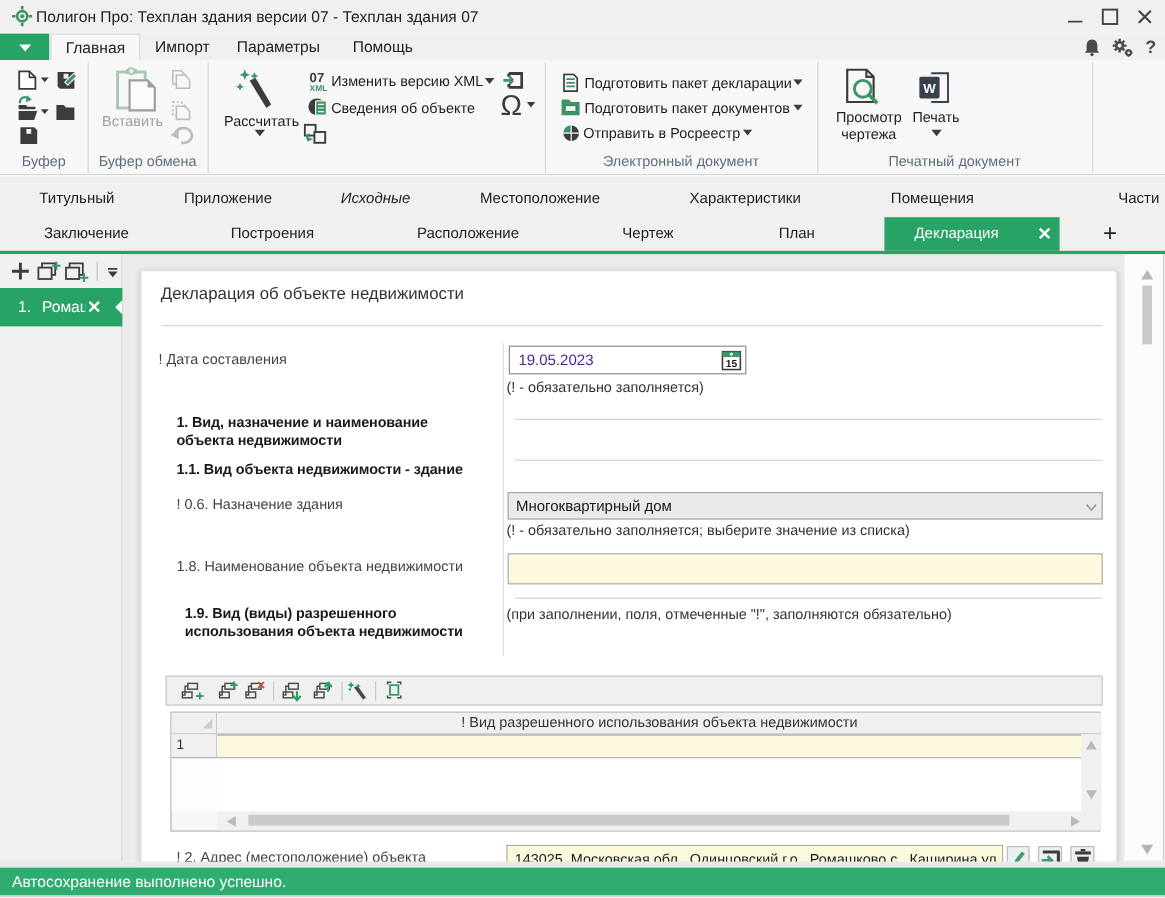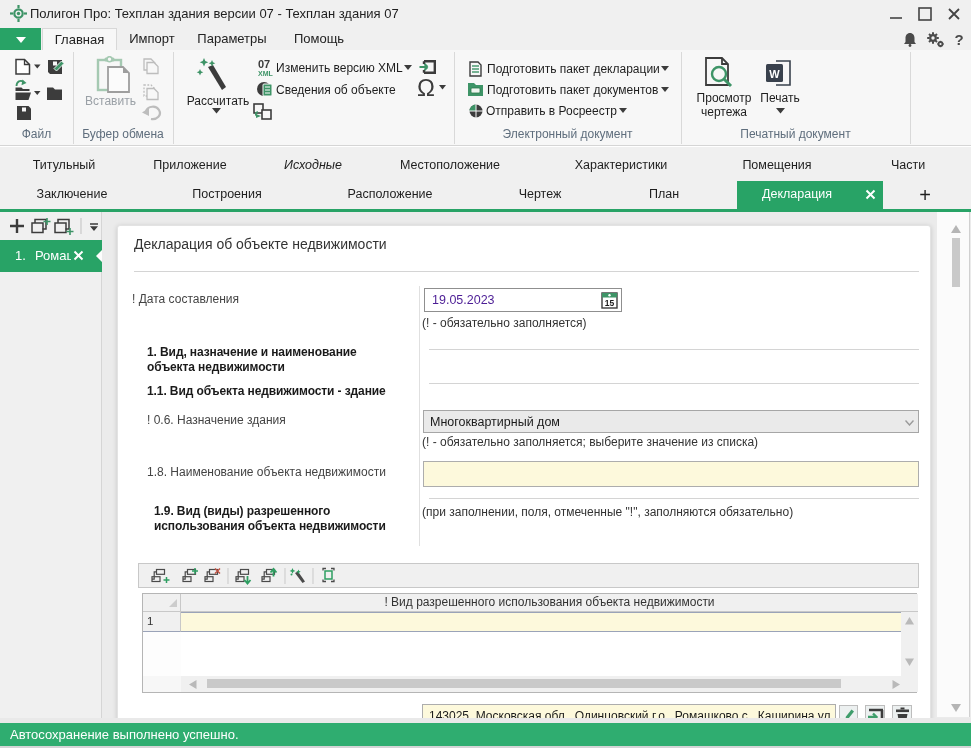--- a/index.html
+++ b/index.html
@@ -228,34 +228,34 @@
   <div class="rtext" style="position:absolute;left:681px;width:86px;top:41px;text-align:center;line-height:14px;">Просмотр<br>чертежа</div>
   <svg class="abs" style="left:766px;top:8px" width="28" height="30" viewBox="0 0 28 30">
     <path d="M10 3 L24 3 L24 27 L10 27" fill="#f7f7f7" stroke="#39414d" stroke-width="1.6"></path>
     <rect x="0" y="6" width="17" height="18" rx="1.5" fill="#39414d"></rect>
     <text x="8.5" y="19.5" font-size="11" font-weight="bold" fill="#fff" text-anchor="middle" font-family="Liberation Sans">W</text>
   </svg>
   <div class="rtext" style="position:absolute;left:747px;width:66px;top:41px;text-align:center;">Печать</div>
   <svg class="abs" style="left:776px;top:58px" width="9" height="6" viewBox="0 0 9 6">
       <path d="M0 0 L9 0 L4.5 5.5 Z" fill="#3c3c3c"></path>
     </svg>
-  <div class="rlabel" style="left:0;width:73px;">Файл</div>
+  <div class="rlabel" style="left:0;width:73px;">Буфер</div>
   <div class="rlabel" style="left:73px;width:100px;">Буфер обмена</div>
   <div class="rlabel" style="left:681px;width:229px;">Печатный документ</div>
   <div class="rlabel" style="left:454px;width:227px;">Электронный документ</div>
 </div>
 
 <div id="tabrows">
   <div class="ftab" style="left:24px;top:11px;width:80px;">Титульный</div>
   <div class="ftab" style="left:145px;top:11px;width:90px;">Приложение</div>
   <div class="ftab" style="left:275px;top:11px;width:76px;font-style:italic;">Исходные</div>
   <div class="ftab" style="left:393px;top:11px;width:114px;">Местоположение</div>
   <div class="ftab" style="left:566px;top:11px;width:110px;">Характеристики</div>
   <div class="ftab" style="left:737px;top:11px;width:80px;">Помещения</div>
-  <div class="ftab" style="left:885px;top:11px;width:46px;">Части</div>
+  <div class="ftab" style="left:926px;top:11px;width:46px;">Части</div>
   <div class="ftab" style="left:32px;top:40px;width:80px;">Заключение</div>
   <div class="ftab" style="left:185px;top:40px;width:84px;">Построения</div>
   <div class="ftab" style="left:344px;top:40px;width:92px;">Расположение</div>
   <div class="ftab" style="left:514px;top:40px;width:52px;">Чертеж</div>
   <div class="ftab" style="left:644px;top:40px;width:40px;">План</div>
   <div id="decl-tab">
     <div style="position:absolute;left:25px;top:6px;font-size:12.5px;">Декларация</div>
     <svg class="abs" style="left:128px;top:8px" width="11" height="11" viewBox="0 0 11 11">
         <path d="M1.5 1.5 L9.5 9.5 M9.5 1.5 L1.5 9.5" stroke="#fff" stroke-width="2"></path>
       </svg>
@@ -404,20 +404,21 @@
         <svg class="abs" style="left:7px;top:3px" width="10" height="11" viewBox="0 0 10 11">
             <path d="M1 5.5 L8.5 1 L8.5 10 Z" fill="#b9b9b9"></path>
           </svg>
         <div class="abs" style="left:26px;top:3px;width:634px;height:9px;background:#c9c9c9;"></div>
         <svg class="abs" style="left:710px;top:3px" width="10" height="11" viewBox="0 0 10 11">
             <path d="M9 5.5 L1.5 1 L1.5 10 Z" fill="#b9b9b9"></path>
           </svg>
       </div>
     </div>
 
+    <div class="lbl" style="left:29px;top:481px;">! 2. Адрес (местоположение) объекта</div>
     <div class="abs" style="left:304px;top:478px;width:414px;height:22px;background:#fdf9dc;border:1px solid #adadad;border-bottom:none;overflow:hidden;">
       <div style="position:absolute;left:6px;top:4px;font-size:12px;color:#1a1a1a;white-space:nowrap;">143025, Московская обл., Одинцовский г.о., Ромашково с., Каширина ул.,</div>
     </div>
     <div class="abs" style="left:721px;top:479px;width:19px;height:18px;background:#ecf0f0;border:1px solid #bdbdbd;">
       <svg class="abs" style="left:3px;top:2px" width="12" height="13" viewBox="0 0 12 13">
           <path d="M2 12 L3 8.5 L8.5 1.5 L11 3.5 L5.5 10.5 Z" fill="#3f9d6b"></path>
         </svg>
     </div>
     <div class="abs" style="left:747px;top:479px;width:20px;height:18px;background:#ecf0f0;border:1px solid #bdbdbd;">
       <svg class="abs" style="left:1px;top:2px" width="17" height="15" viewBox="0 0 17 15">

